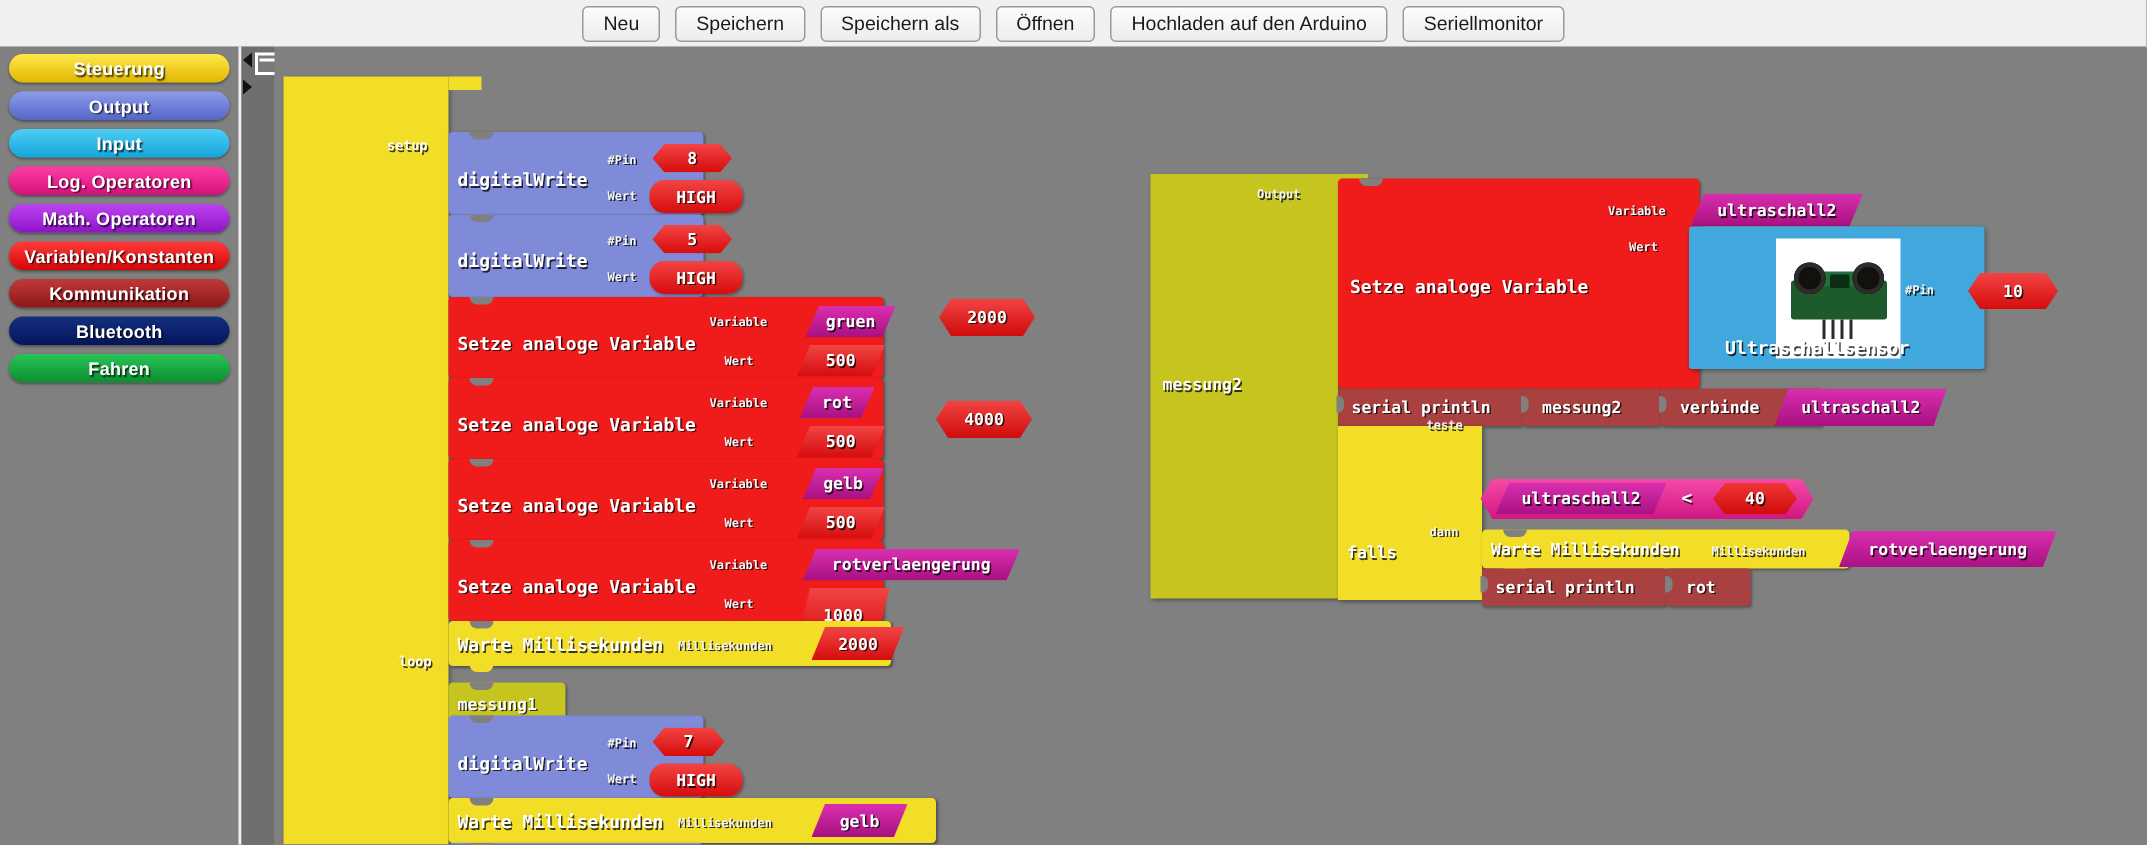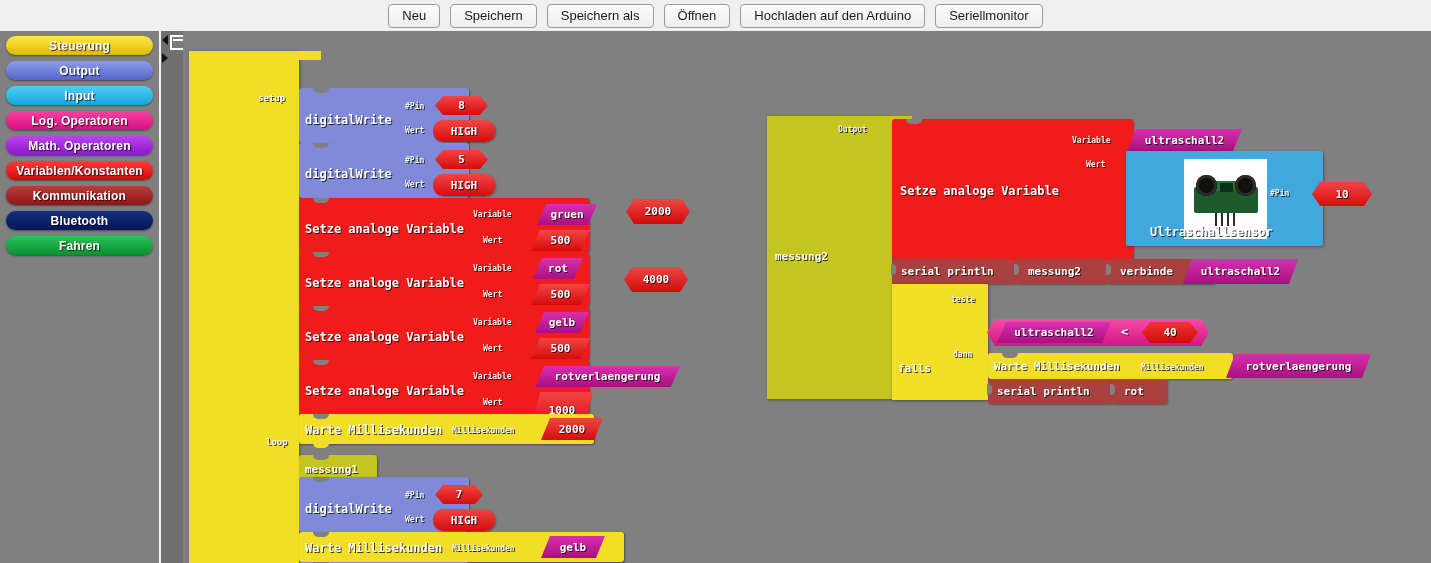--- a/index.html
+++ b/index.html
@@ -345,21 +345,21 @@
   <div class="sock" style="left:924px;top:228px;width:108px;height:25px;background:#a8413f;">
     <span class="lbl" style="font-size:11px;margin-left:13px;">verbinde</span>
   </div>
   <div class="hex" style="left:1000px;top:228px;width:115px;height:25px;background:linear-gradient(#d92fb0,#a8107f);">
     <span class="lbl" style="font-size:11px;">ultraschall2</span>
   </div>
 
   <div class="abs" style="left:709px;top:253px;width:96px;height:116px;background:#f2de26;box-shadow:1px 1px 3px rgba(0,0,0,.4);"></div>
   <div class="abs" style="left:709px;top:355px;width:136px;height:14px;background:#f2de26;"></div>
   <div class="lbl abs" style="left:715px;top:331px;font-size:11px;">falls</div>
-  <div class="slbl abs" style="left:768px;top:264px;">teste</div>
+  <div class="slbl abs" style="left:768px;top:248px;">teste</div>
   <div class="slbl abs" style="left:770px;top:319px;">dann</div>
 
   <div class="hex2" style="left:804px;top:288px;width:222px;height:27px;background:linear-gradient(#f54ba7,#d21683);">
     <span class="hex" style="left:10px;top:3px;width:114px;height:21px;position:absolute;background:linear-gradient(#d92fb0,#ab1082);">
       <span class="lbl" style="font-size:11px;">ultraschall2</span>
     </span>
     <span class="lbl abs" style="left:134px;top:6px;font-size:12px;">&lt;</span>
     <span class="hex2" style="left:155px;top:3px;width:56px;height:21px;position:absolute;background:linear-gradient(#f03535,#cf0b0b);">
       <span class="lbl" style="font-size:11px;">40</span>
     </span>

